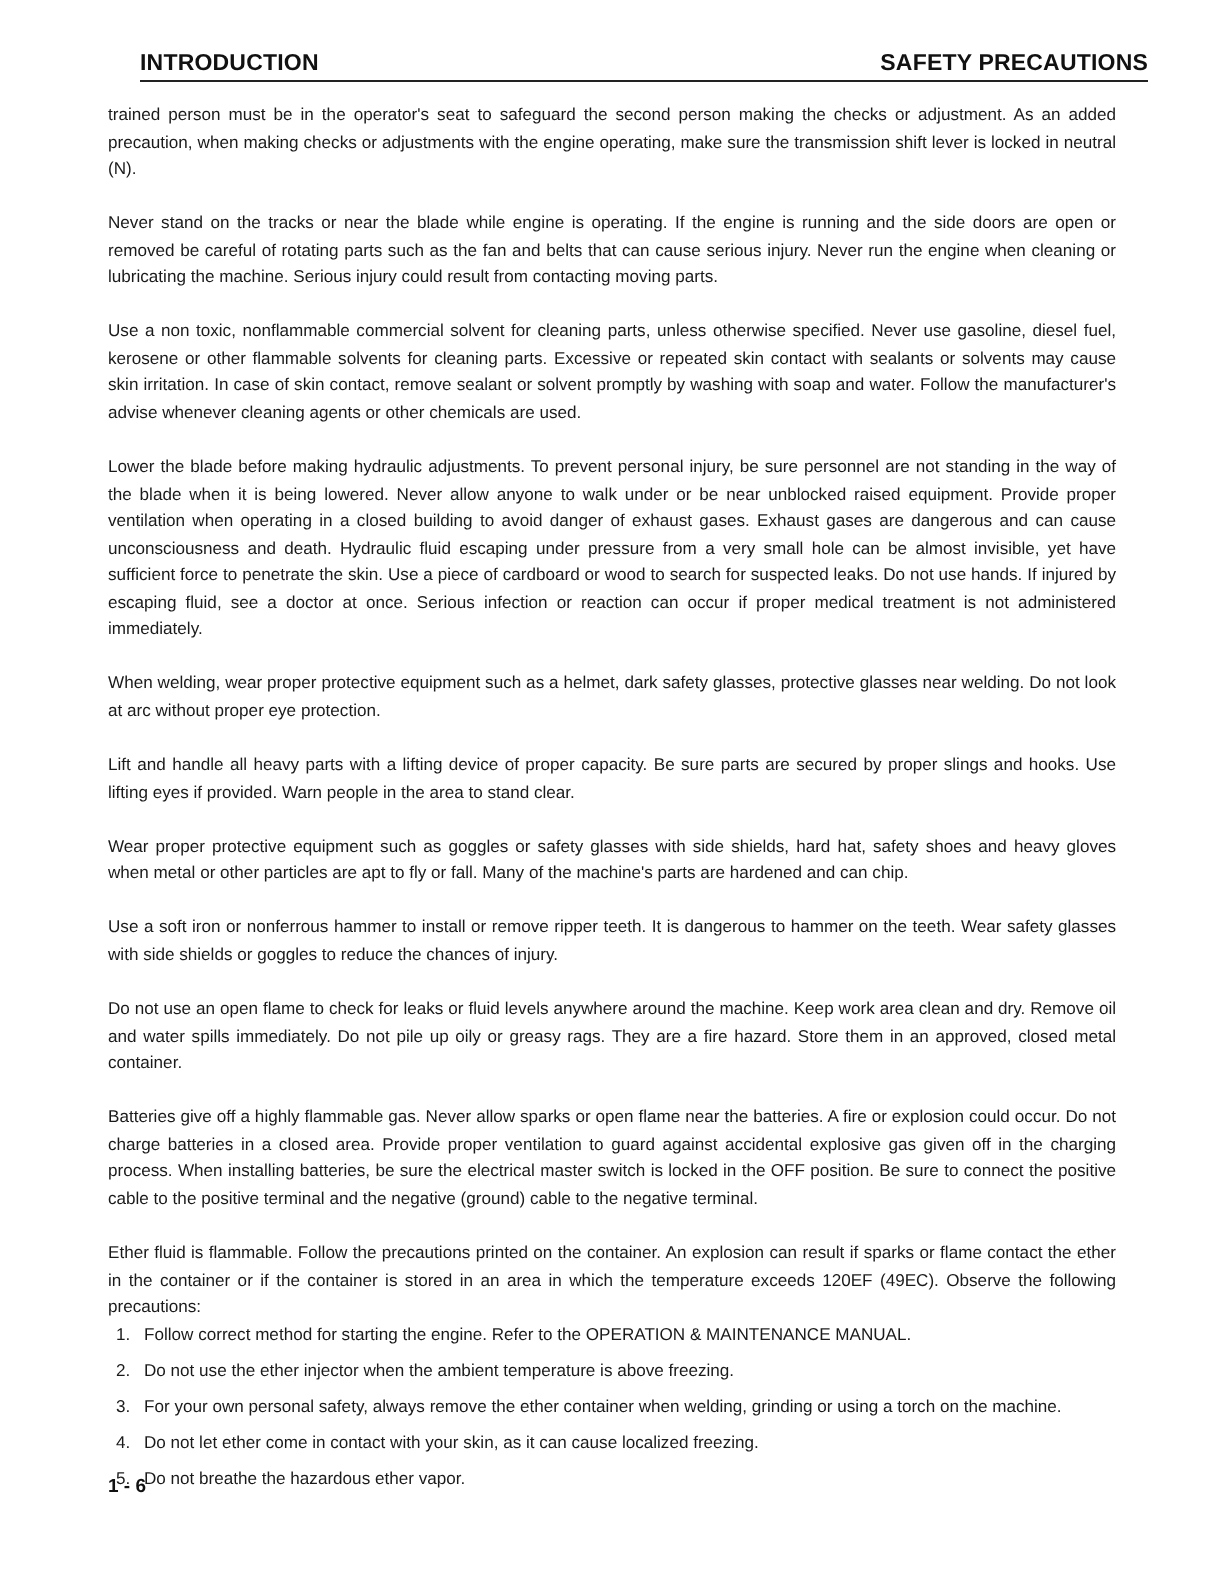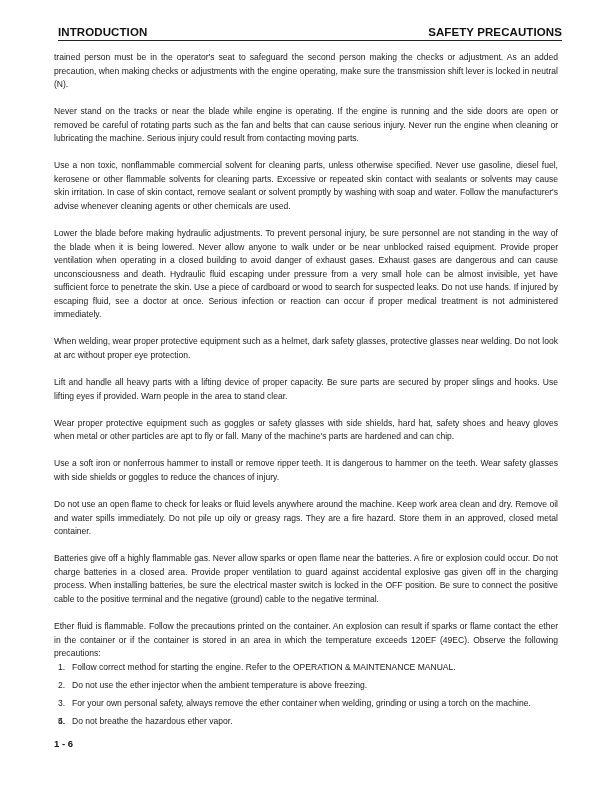--- a/index.html
+++ b/index.html
@@ -1,21 +1,21 @@
 <!DOCTYPE html>
 <html><head>
   <meta charset="utf-8">
   <style>
     html, body { margin: 0; padding: 0; background: #ffffff; }
     body {
       width: 612px; height: 792px; position: relative; overflow: hidden;
       font-family: "Liberation Sans", sans-serif; color: #1a1a1a;
     }
     .header {
-      position: absolute; left: 58px; top: 26px; width: 504px;
+      position: absolute; left: 70px; top: 26px; width: 504px;
       display: flex; justify-content: space-between; align-items: flex-end;
       border-bottom: 1.5px solid #222; padding-bottom: 2px;
     }
     .header span { font-weight: bold; font-size: 11.5px; letter-spacing: 0.1px; color: #111; }
     .content {
       position: absolute; left: 54px; top: 51px; width: 504px;
       font-size: 8.55px; line-height: 13.55px;
     }
     .content p { margin: 0 0 13.55px 0; text-align: justify; text-align-last: left; }
     .content p.tight { margin-bottom: 0; }
@@ -56,20 +56,21 @@
     <li>
       <span class="num">2.</span>
       <span>Do not use the ether injector when the ambient temperature is above freezing.</span>
     </li>
     <li>
       <span class="num">3.</span>
       <span>For your own personal safety, always remove the ether container when welding, grinding or using  a torch on the machine.</span>
     </li>
     <li>
       <span class="num">4.</span>
+      <span>Do not let ether come in contact with your skin, as it can cause localized freezing.</span>
     </li>
     <li>
       <span class="num">5.</span>
       <span>Do not breathe the hazardous ether vapor.</span>
     </li>
   </ol>
 </div>
 
 <div class="footer">1 - 6</div>
 

